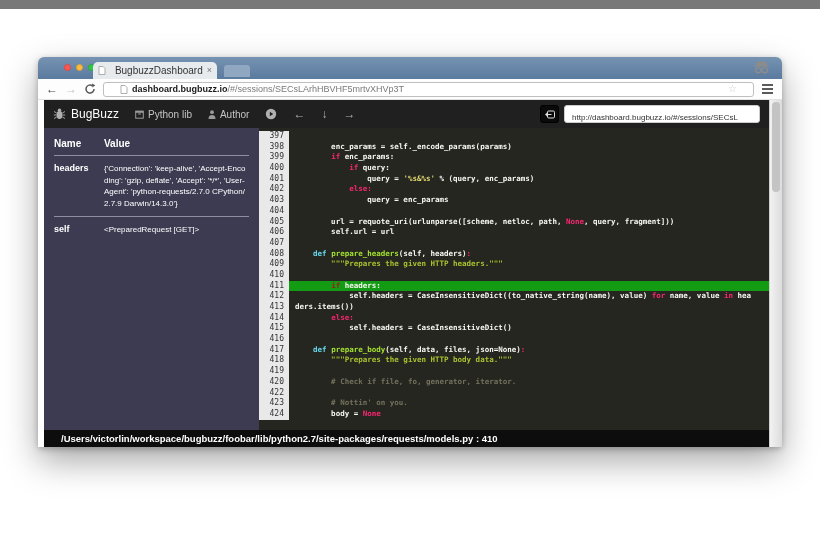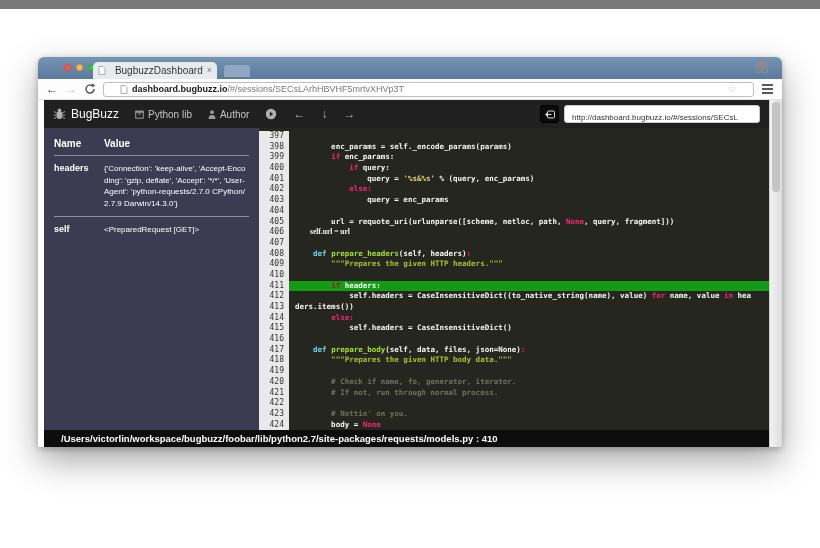--- a/index.html
+++ b/index.html
@@ -236,21 +236,21 @@
               <div class="cl">
                 <span class="ln">404</span>
                 <span class="ct"></span>
               </div>
               <div class="cl">
                 <span class="ln">405</span>
                 <span class="ct"><span style="color: rgb(248, 248, 242);">        url = requote_uri(urlunparse([scheme, netloc, path, </span><span style="color: rgb(249, 38, 114);">None</span><span style="color: rgb(248, 248, 242);">, query, fragment]))</span></span>
               </div>
               <div class="cl">
                 <span class="ln">406</span>
-                <span class="ct"><span style="color: rgb(248, 248, 242); font-family: Liberation Serif, serif;">        self.url = url</span></span>
+                <span class="ct"><span style="color: rgb(248, 248, 242);">        self.url = url</span></span>
               </div>
               <div class="cl">
                 <span class="ln">407</span>
                 <span class="ct"></span>
               </div>
               <div class="cl">
                 <span class="ln">408</span>
                 <span class="ct"><span style="color: rgb(248, 248, 242);">    </span><span style="color: rgb(102, 217, 239);">def</span><span style="color: rgb(248, 248, 242);"> </span><span style="color: rgb(166, 226, 46);">prepare_headers</span><span style="color: rgb(248, 248, 242);">(self, headers)</span><span style="color: rgb(249, 38, 114);">:</span></span>
               </div>
               <div class="cl">
@@ -292,25 +292,21 @@
               <div class="cl">
                 <span class="ln">418</span>
                 <span class="ct"><span style="color: rgb(169, 193, 47);">        """Prepares the given HTTP body data."""</span></span>
               </div>
               <div class="cl">
                 <span class="ln">419</span>
                 <span class="ct"></span>
               </div>
               <div class="cl">
                 <span class="ln">420</span>
-                <span class="ct"><span style="color: rgb(117, 113, 94);">        # Check if name, fo, generator, iterator.</span></span>
-              </div>
-              <div class="cl">
-                <span class="ln">421</span>
-                <span class="ct"><span style="color: rgb(117, 113, 94);">        # If not, run through normal process.</span></span>
+                <span class="ct"><span style="color: rgb(117, 113, 94);">        # Check if file, fo, generator, iterator.</span></span>
               </div>
               <div class="cl">
                 <span class="ln">422</span>
                 <span class="ct"></span>
               </div>
               <div class="cl">
                 <span class="ln">423</span>
                 <span class="ct"><span style="color: rgb(117, 113, 94);">        # Nottin' on you.</span></span>
               </div>
               <div class="cl">

